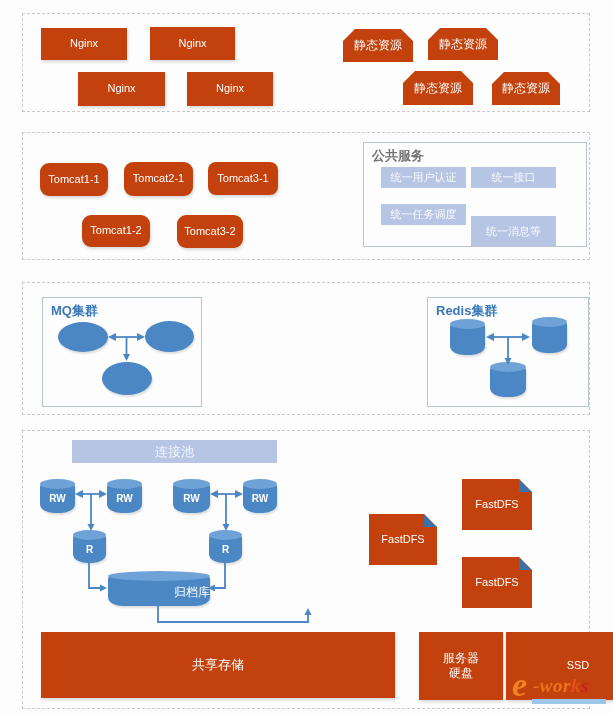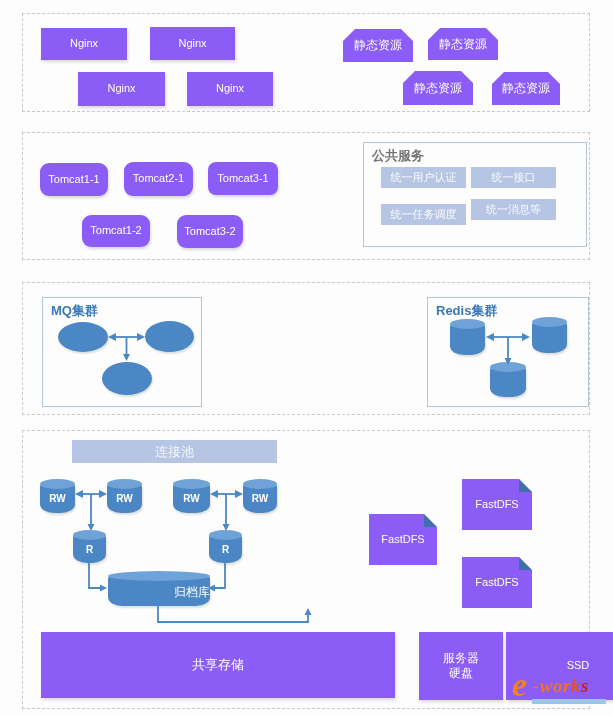--- a/index.html
+++ b/index.html
@@ -2,21 +2,21 @@
 <html><head>
 <meta charset="utf-8">
 <style>
   html,body{margin:0;padding:0;background:#ffffff;}
   #stage{
     position:relative;width:613px;height:716px;background:#fdfdfd;overflow:hidden;
     font-family:"Liberation Sans","DejaVu Sans",sans-serif;
   }
   .section{position:absolute;border:1px dashed #c9c9c9;background:transparent;}
   .bluebox{
-    position:absolute;background:#8b5cf6;color:#ffffff;
+    position:absolute;background:#c2410c;color:#ffffff;
     display:flex;align-items:center;justify-content:center;
     font-size:11px;box-shadow:1px 2px 3px rgba(0,0,0,0.15);
     text-align:center;line-height:1.25;
   }
   .rounded{border-radius:9px;}
   .plaque{clip-path:polygon(12px 0,calc(100% - 12px) 0,100% 12px,100% 100%,0 100%,0 12px);box-shadow:none;}
   .dogear{clip-path:polygon(0 0,calc(100% - 13px) 0,100% 13px,100% 100%,0 100%);box-shadow:none;}
   .fold{position:absolute;top:0;right:0;width:13px;height:13px;background:#3a6fa8;background:#3d72a8;clip-path:polygon(0 0,100% 100%,0 100%);}
   .groupbox{position:absolute;border:1px solid #b9c4d2;background:#fdfdfd;}
   .grouptitle{position:absolute;left:8px;top:4px;font-size:13px;font-weight:bold;color:#3a78b8;}
@@ -95,21 +95,21 @@
     <div class="grouptitle svc-title">公共服务</div>
     <div class="litebox" style="left:17px;top:24px;width:85px;height:21px;">
         <span>统一用户认证</span>
       </div>
     <div class="litebox" style="left:107px;top:24px;width:85px;height:21px;">
         <span>统一接口</span>
       </div>
     <div class="litebox" style="left:17px;top:61px;width:85px;height:21px;">
         <span>统一任务调度</span>
       </div>
-    <div class="litebox" style="left:107px;top:56px;width:85px;height:21px;">
+    <div class="litebox" style="left:107px;top:73px;width:85px;height:30px;">
         <span>统一消息等</span>
       </div>
   </div>
 
   <div class="section" style="left:22px;top:282px;width:566px;height:131px;"></div>
 
   <div class="groupbox" style="left:42px;top:297px;width:158px;height:108px;">
     <div class="grouptitle">MQ集群</div>
   </div>
   <div class="ell" style="left:58px;top:322px;width:50px;height:30px;"></div>

